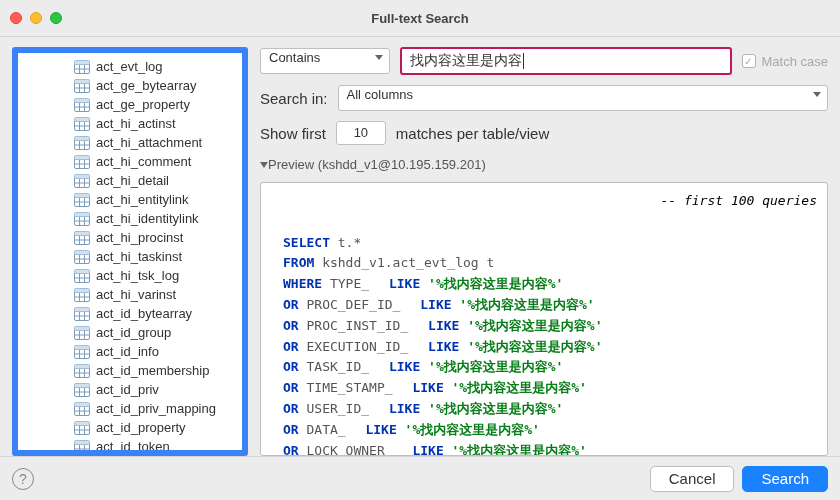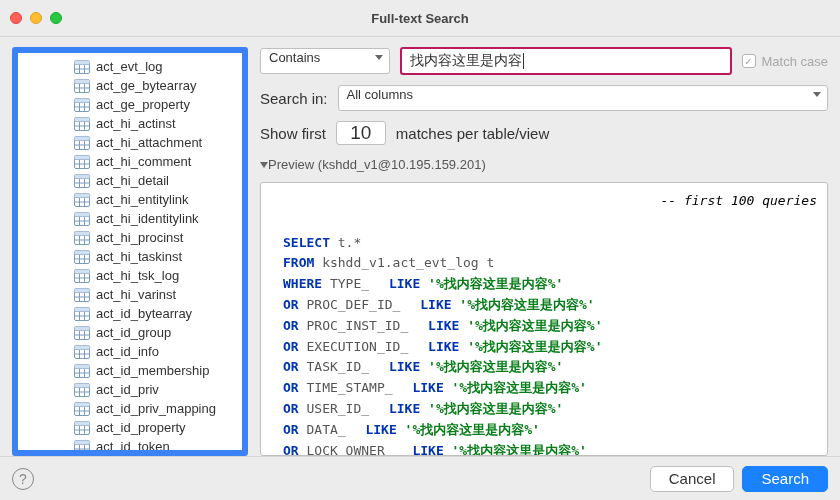--- a/index.html
+++ b/index.html
@@ -19,21 +19,21 @@
 .right { flex: 1; display: flex; flex-direction: column; gap: 10px; overflow: hidden; }
 .row { display: flex; align-items: center; gap: 10px; }
 .select { position: relative; background: #fff; border: 1px solid #bfbfbf; border-radius: 3px; height: 26px; display: flex; align-items: center; padding: 0 24px 8px 8px; font-size: 13px; min-width: 120px; }
 .select .chev { position: absolute; right: 6px; width: 0; height: 0; border-left: 4px solid transparent; border-right: 4px solid transparent; border-top: 5px solid #666; }
 .textfield { flex: 1; height: 28px; border: 2px solid #be185d; border-radius: 3px; background: #fff; display: flex; align-items: center; padding: 8px 8px; font-size: 14px; }
 .caret { display: inline-block; width: 1px; height: 16px; background: #333; margin-left: 1px; vertical-align: middle; }
 .checkbox-wrap { display: flex; align-items: center; gap: 6px; color: #a8a8a8; }
 .checkbox { width: 14px; height: 14px; border: 1px solid #b3b3b3; border-radius: 3px; background: #fff; display: flex; align-items: center; justify-content: center; font-size: 10px; color: #a8a8a8; }
 .label { color: #333; font-size: 15px; text-align: right; }
 .search-in-select { flex: 1; }
-.numfield { width: 50px; height: 24px; border: 1px solid #bfbfbf; border-radius: 3px; background: #fff; text-align: center; font-size: 19px; line-height: 22px; }
+.numfield { width: 50px; height: 24px; border: 1px solid #bfbfbf; border-radius: 3px; background: #fff; text-align: center; font-size: 13px; line-height: 22px; }
 .preview-line { display: flex; align-items: center; gap: 0; color: #555; font-size: 13px; margin-top: 2px; }
 .tri { width: 0; height: 0; border-left: 4px solid transparent; border-right: 4px solid transparent; border-top: 6px solid #666; }
 .codebox { flex: 1; border: 1px solid #bfbfbf; border-radius: 3px; background: #fff; padding: 8px 10px; font-family: Menlo, Consolas, monospace; font-size: 13px; line-height: 1.6; overflow: hidden; color: #555; }
 .codebox .cm { color: #000000; font-style: italic; text-align: right; }
 .codebox .kw { color: #0033B3; font-weight: 700; margin-left: 12px; }
 .codebox .st { color: #067d17; font-weight: 700; }
 .footer { height: 44px; display: flex; align-items: center; padding: 0 12px; justify-content: space-between; border-top: 1px solid #d6d6d6; background: #ececec; }
 .help { width: 22px; height: 22px; border: 1.5px solid #888; border-radius: 50%; display: flex; align-items: center; justify-content: center; color: #888; font-size: 14px; cursor: pointer; font-weight: 500; }
 .btns { display: flex; gap: 8px; }
 .btn { height: 26px; padding: 0 18px; border-radius: 5px; font-size: 15px; display: flex; align-items: center; cursor: pointer; border: 1px solid #bfbfbf; background: #fff; color: #333; }

